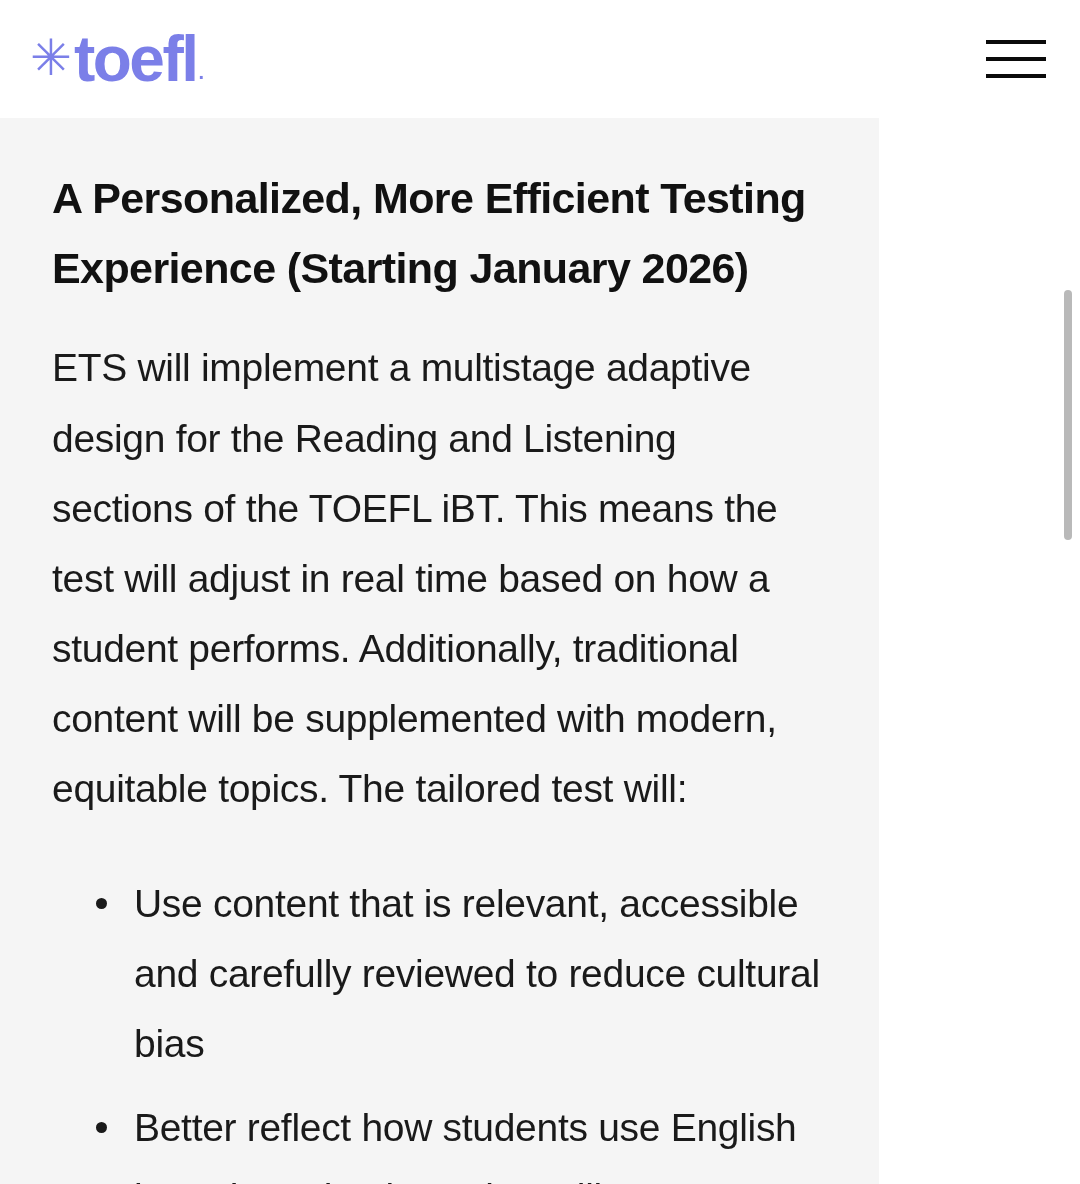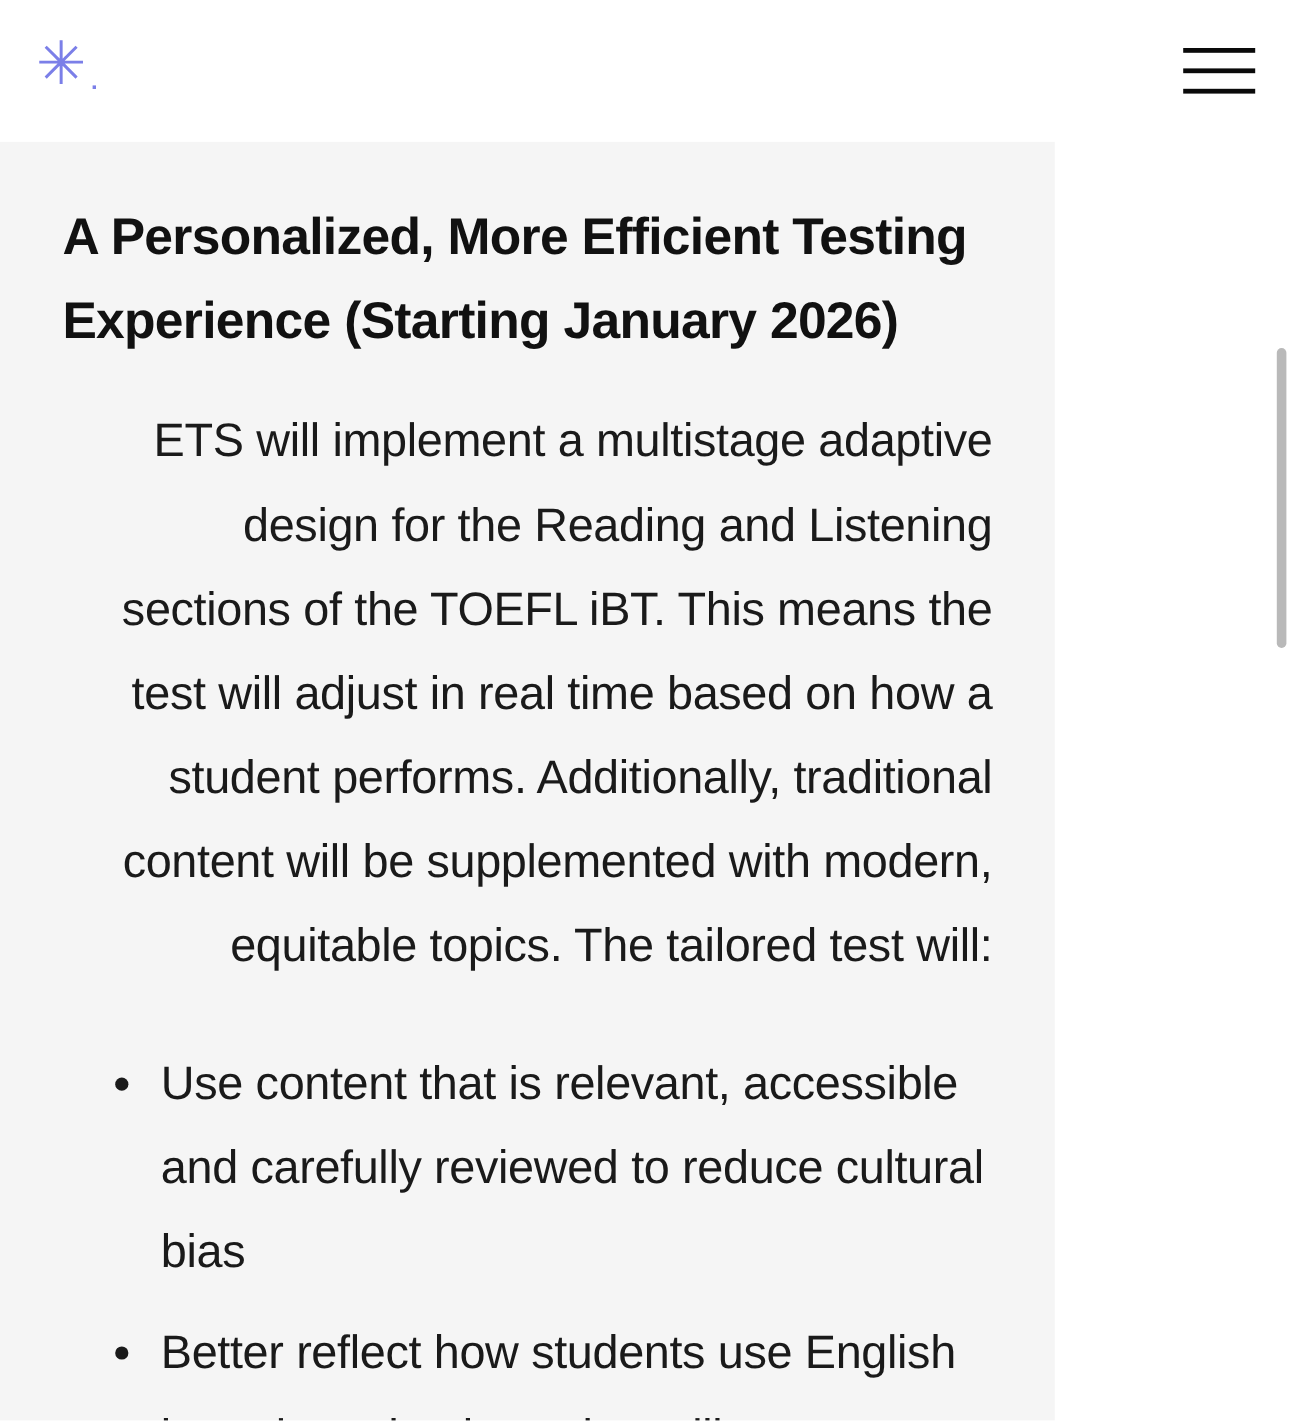--- a/index.html
+++ b/index.html
@@ -113,21 +113,20 @@
 
   .article-para {
     font-family: "Liberation Sans", sans-serif;
     font-size: 39px;
     line-height: 1.8;
     color: #1a1a1a;
     letter-spacing: -0.3px;
     margin: 30px 0 0 0;
     max-width: 985px;
     font-weight: 400;
-    text-align: right;
   }
 
   .bullet-list {
     margin: 44px 0 0 0;
     padding: 0;
     list-style: none;
     max-width: 1000px;
   }
   .bullet-list li {
     position: relative;
@@ -179,20 +178,21 @@
   }
 </style>
 </head>
 <body>
 
 <div id="page">
 
   <div class="header">
     <div class="logo">
       <span class="asterisk">✳</span>
+      <span class="word">toefl</span>
       <span class="tm">.</span>
     </div>
     <div class="menu-button">
       <span class="bar"></span>
       <span class="bar"></span>
       <span class="bar"></span>
     </div>
   </div>
 
   <div class="left-edge"></div>

